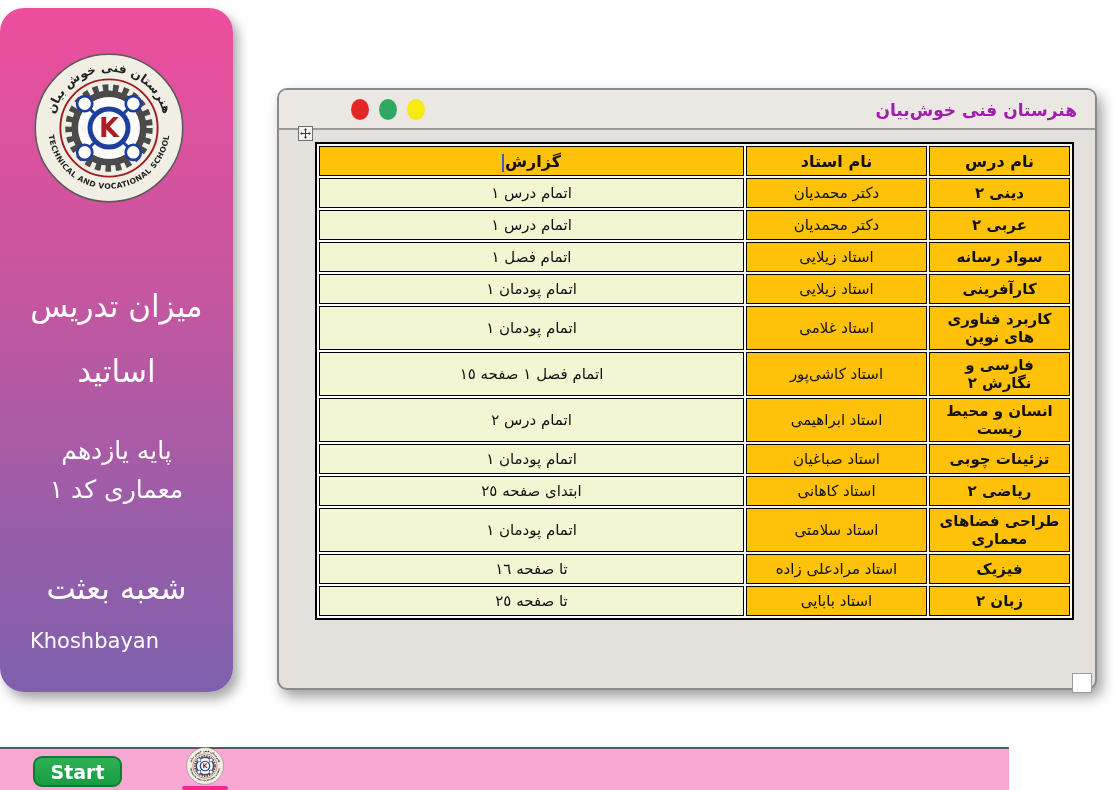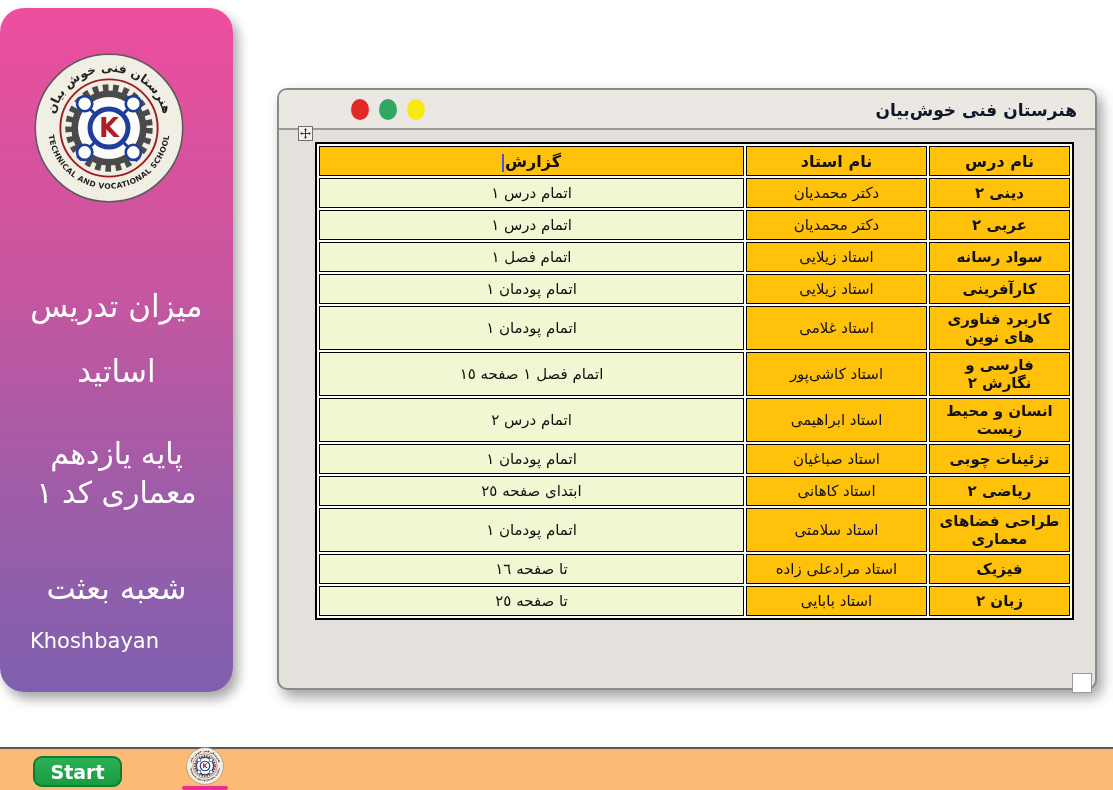--- a/index.html
+++ b/index.html
@@ -15,21 +15,21 @@
     border-radius:24px;
     background:linear-gradient(180deg,#ED4E9D 0%, #C7569F 40%, #9A5DA9 75%, #7F60AE 100%);
     box-shadow:5px 7px 12px rgba(0,0,0,.35);
   }
   .logo-big { position:absolute; left:33px; top:44px; width:152px; height:152px; }
   .sb-heading {
     position:absolute; width:100%; text-align:center; color:#ffffff;
     direction:rtl;
   }
   .h-lg { font-size:31px; letter-spacing:0.5px; }
-  .h-md { font-size:30px; }
+  .h-md { font-size:25px; }
   .sb-en {
     position:absolute; left:30px; top:618px; color:#ffffff;
     font-size:21px; line-height:1.45; text-align:left;
   }
 
   
   .window {
     position:absolute; left:277px; top:88px; width:820px; height:602px;
     background:#E4E1DC; border:2px solid #8a8a8a; border-radius:10px;
     box-shadow:5px 7px 14px rgba(0,0,0,.38);
@@ -37,21 +37,21 @@
   .titlebar {
     position:absolute; left:0; top:0; width:100%; height:40px;
     background:#EBE8E4; border-bottom:2px solid #9a9a9a;
     border-radius:8px 8px 0 0;
   }
   .dot {
     position:absolute; top:9px; width:18px; height:21px; border-radius:50%;
   }
   .win-title {
     position:absolute; right:18px; top:0; height:56px; line-height:40px;
-    font-weight:bold; font-size:17px; color:#0f172a; direction:rtl;
+    font-weight:bold; font-size:17px; color:#a21caf; direction:rtl;
   }
 
   
   .move-handle {
     position:absolute; left:19px; top:36px; width:15px; height:15px;
     background:#f4f2ef; border:1px solid #6f6f6f;
     display:flex; align-items:center; justify-content:center;
   }
   
   .resize-handle {
@@ -74,22 +74,22 @@
   td.course  { background:#FFC10A; font-weight:bold;margin-top:12px; }
   td.teacher { background:#FFC10A; font-weight:normal;margin-top:37px; }
   td.report-c{ background:#F3F6D2; font-weight:normal; }
   .caret {
     display:inline-block; width:2px; height:18px; background:#3A5BD9;
     vertical-align:middle; margin:0 1px -2px 0;
   }
 
   
   .taskbar {
-    position:absolute; left:0; top:747px; width:1113px; height:43px;
-    background:#fdba74; border-top:2px solid #5a5a5a;
+    position:absolute; left:0; top:747px; width:1009px; height:43px;
+    background:#f9a8d4; border-top:2px solid #5a5a5a;
   }
   .start-btn {
     position:absolute; left:33px; top:7px; width:89px; height:31px;
     border-radius:9px; border:2px solid #0C7D33; cursor:pointer;
     background:linear-gradient(180deg,#2EB155,#189C42);
     color:#ffffff; font-size:19px; font-weight:600;
     display:flex; align-items:center; justify-content:center;
     font-family:"DejaVu Sans", sans-serif;
   }
   .task-icon { position:absolute; left:186px; top:-2px; width:38px; height:38px; cursor:pointer; }

